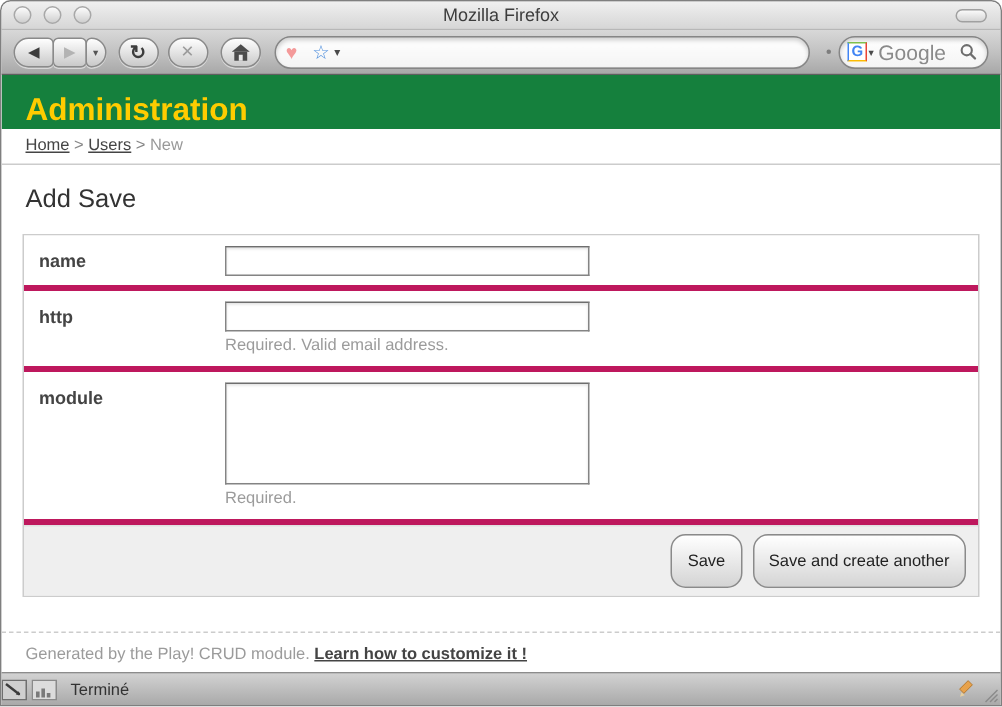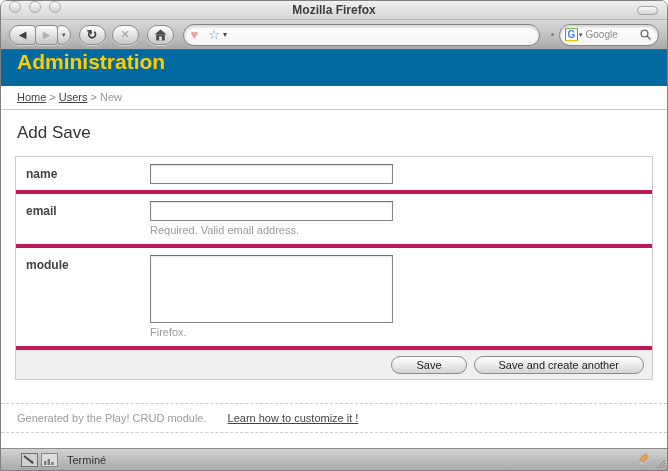--- a/index.html
+++ b/index.html
@@ -7,21 +7,21 @@
   .window {
     width:668px; height:471px; display:flex; flex-direction:column;
     border:1px solid #7f7f7f; border-radius:7px 7px 0 0; overflow:hidden; background:#fff;
   }
 
   
   .titlebar {
     height:19px; flex:0 0 19px; position:relative;
     background:linear-gradient(#f0f0f0,#d6d6d6);
     border-bottom:1px solid #b7b7b7;
-    display:flex; align-items:flex-start;font-weight:bold;
+    display:flex; align-items:center;
   }
   .traffic { display:flex; gap:8px; margin-left:8px; }
   .light {
     width:12px; height:12px; border-radius:50%;
     background:linear-gradient(#fcfcfc,#cfcfcf); border:1px solid #a8a8a8;
   }
   .win-title {
     position:absolute; left:0; right:0; text-align:center;
     font-size:12px; color:#3d3d3d; line-height:18px;
   }
@@ -80,29 +80,29 @@
   .g-logo {
     width:13px; height:13px; flex:0 0 13px; background:#fff;
     border-top:1px solid #7fbf4d; border-left:1px solid #4285f4;
     border-right:1px solid #ea4335; border-bottom:1px solid #fbbc05;
     font-size:10px; font-weight:bold; color:#4285f4;
     display:flex; align-items:center; justify-content:center; line-height:1;
   }
   .search-drop { font-size:7px; color:#4a4a4a; margin:0 3px 0 1px; }
   .search-input {
     flex:1; min-width:0; border:none; outline:none; background:transparent;
-    font-size:10px; color:#333;
+    font-size:14px; color:#333;
   }
   .search-input::placeholder { color:#8a8a8a; opacity:1; }
   .mag { flex:0 0 11px; }
 
   
   .content { flex:1; background:#fff; overflow:hidden; display:flex; flex-direction:column; }
 
-  .admin-header { height:36px; flex:0 0 36px; background:#0369a1; display:flex; align-items:flex-start; }
+  .admin-header { height:36px; flex:0 0 36px; background:#15803d; display:flex; align-items:flex-end; }
   .admin-title { color:#fc0; font-size:21px; font-weight:bold; padding-left:16px; letter-spacing:0; }
 
   .breadcrumb {
     padding:5px 16px 6px; border-bottom:1px solid #ccc;
     font-size:11px; color:#888;
   }
   .crumb-link { color:#444; text-decoration:underline; cursor:pointer; }
   .crumb-sep { color:#888; margin:0 3px; }
   .crumb-current { color:#999; }
 
@@ -123,39 +123,39 @@
     background:#fff; box-shadow:inset 0 1px 2px rgba(0,0,0,.12);
     font-size:12px; padding:2px 3px; outline:none; resize:none; font-family:"Liberation Sans",sans-serif;
   }
   .f-help { font-size:11px; color:#9b9b9b; margin-top:3px; padding-bottom:2px; }
 
   .actions {
     background:#efefef; border-top:1px solid #e0e0e0;
     display:flex; justify-content:flex-end; align-items:center; gap:7px; padding:5px 8px;
   }
   .aqua-btn {
-    height:18px; padding:0 24px; border:1px solid #8a8a8a; border-radius:10px;
+    height:36px; padding:0 10px; border:1px solid #8a8a8a; border-radius:10px;
     background:linear-gradient(#ffffff,#d4d4d4);
     font-size:11px; color:#222; font-family:"Liberation Sans",sans-serif;
     display:flex; align-items:center; cursor:default; white-space:nowrap;
   }
 
   .crud-footer {
     margin-top:23px; padding:8px 16px;
     border-top:1px dashed #ccc; border-bottom:1px dashed #ccc;
     font-size:11px; color:#9b9b9b;
   }
-  .footer-link { color:#444; font-weight:normal; text-decoration:underline; cursor:pointer; margin-left:21px; }
+  .footer-link { color:#444; font-weight:bold; text-decoration:underline; cursor:pointer; margin-left:3px; }
 
   
   .statusbar {
     height:22px; flex:0 0 22px;
     background:linear-gradient(#d2d2d2,#a9a9a9);
     border-top:1px solid #8c8c8c;
-    display:flex; align-items:center; padding:0 20px; position:relative;
+    display:flex; align-items:center; padding:0 0; position:relative;
   }
   .status-icon { width:17px; height:14px; margin-right:3px; }
   .status-text { font-size:11px; color:#333; margin-left:6px; }
   .status-right { position:absolute; right:16px; display:flex; align-items:center; }
   .grip { position:absolute; right:1px; bottom:1px; }
 </style>
 </head>
 <body>
 
 <div class="window">
@@ -233,32 +233,32 @@
     <div class="form-box">
 
       <div class="form-row">
         <div class="f-label">name</div>
         <div class="f-field">
           <input class="text-input" type="text" style="">
         </div>
       </div>
 
       <div class="form-row">
-        <div class="f-label">email</div>
+        <div class="f-label">http</div>
         <div class="f-field">
           <input class="text-input" type="text" style="">
           <div class="f-help">Required. Valid email address.</div>
         </div>
       </div>
 
       <div class="form-row">
         <div class="f-label">module</div>
         <div class="f-field">
           <textarea class="area-input" style=""></textarea>
-          <div class="f-help">Firefox.</div>
+          <div class="f-help">Required.</div>
         </div>
       </div>
 
       <div class="actions">
         <button class="aqua-btn">Save</button>
         <button class="aqua-btn">Save and create another</button>
       </div>
     </div>
 
     <div class="crud-footer">

